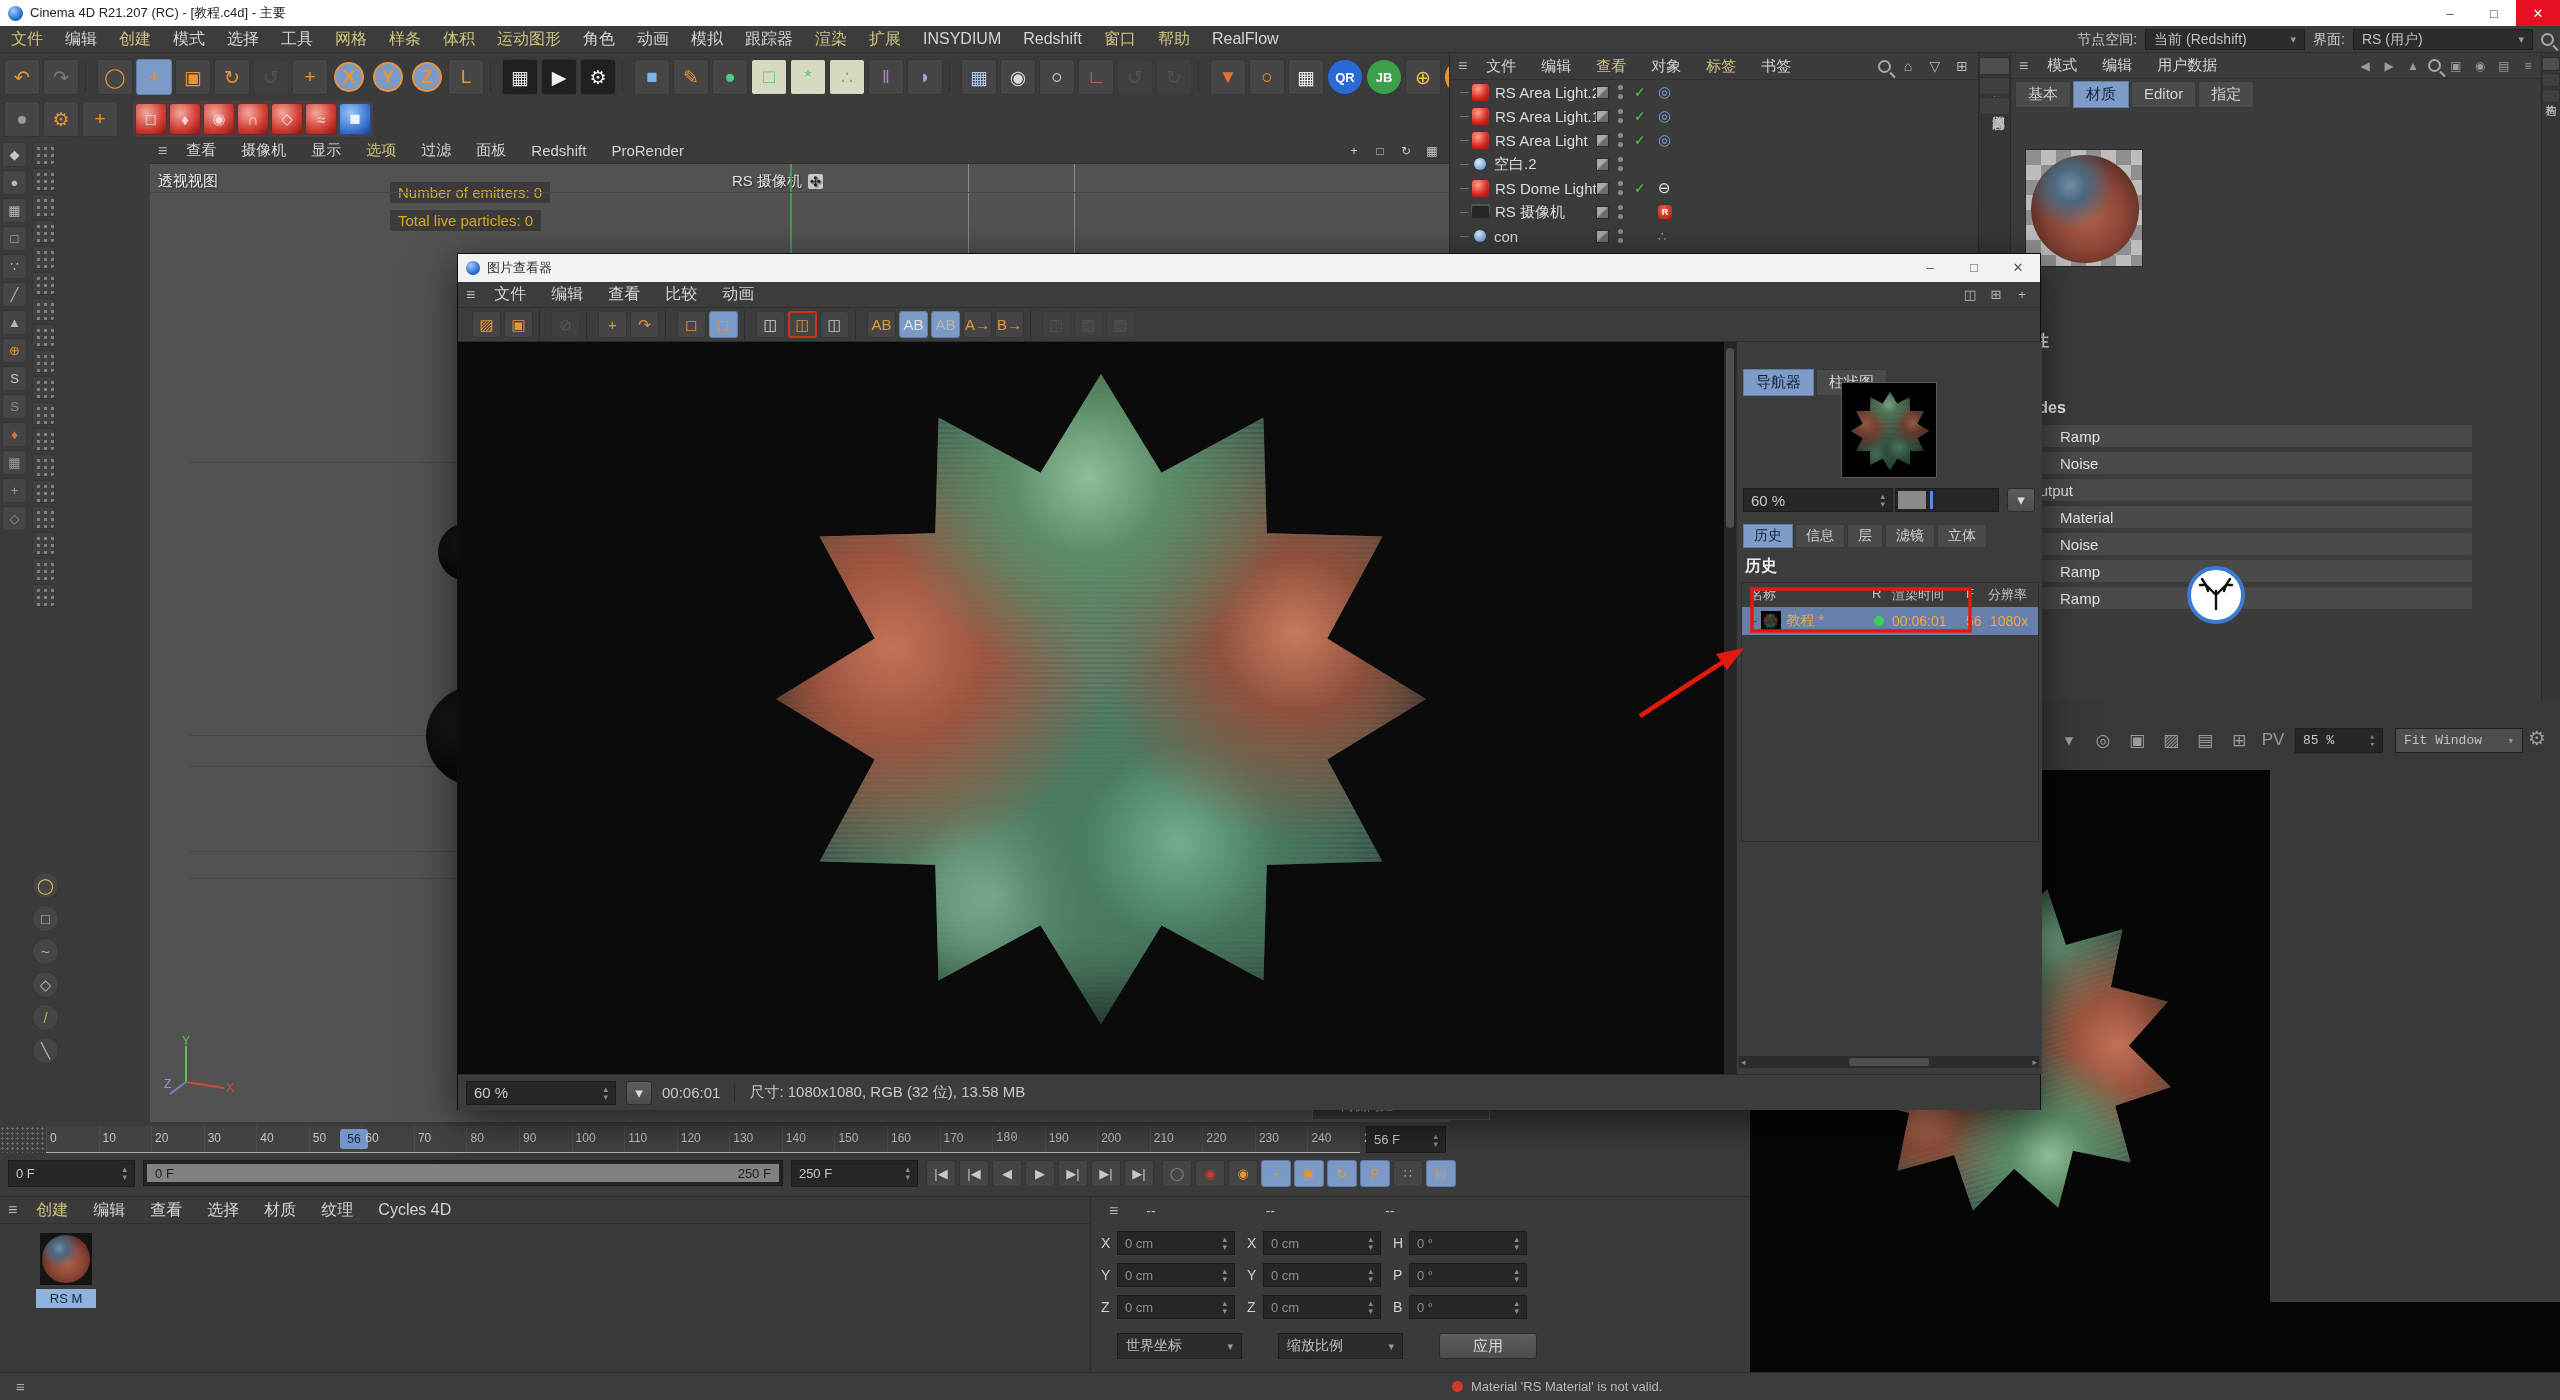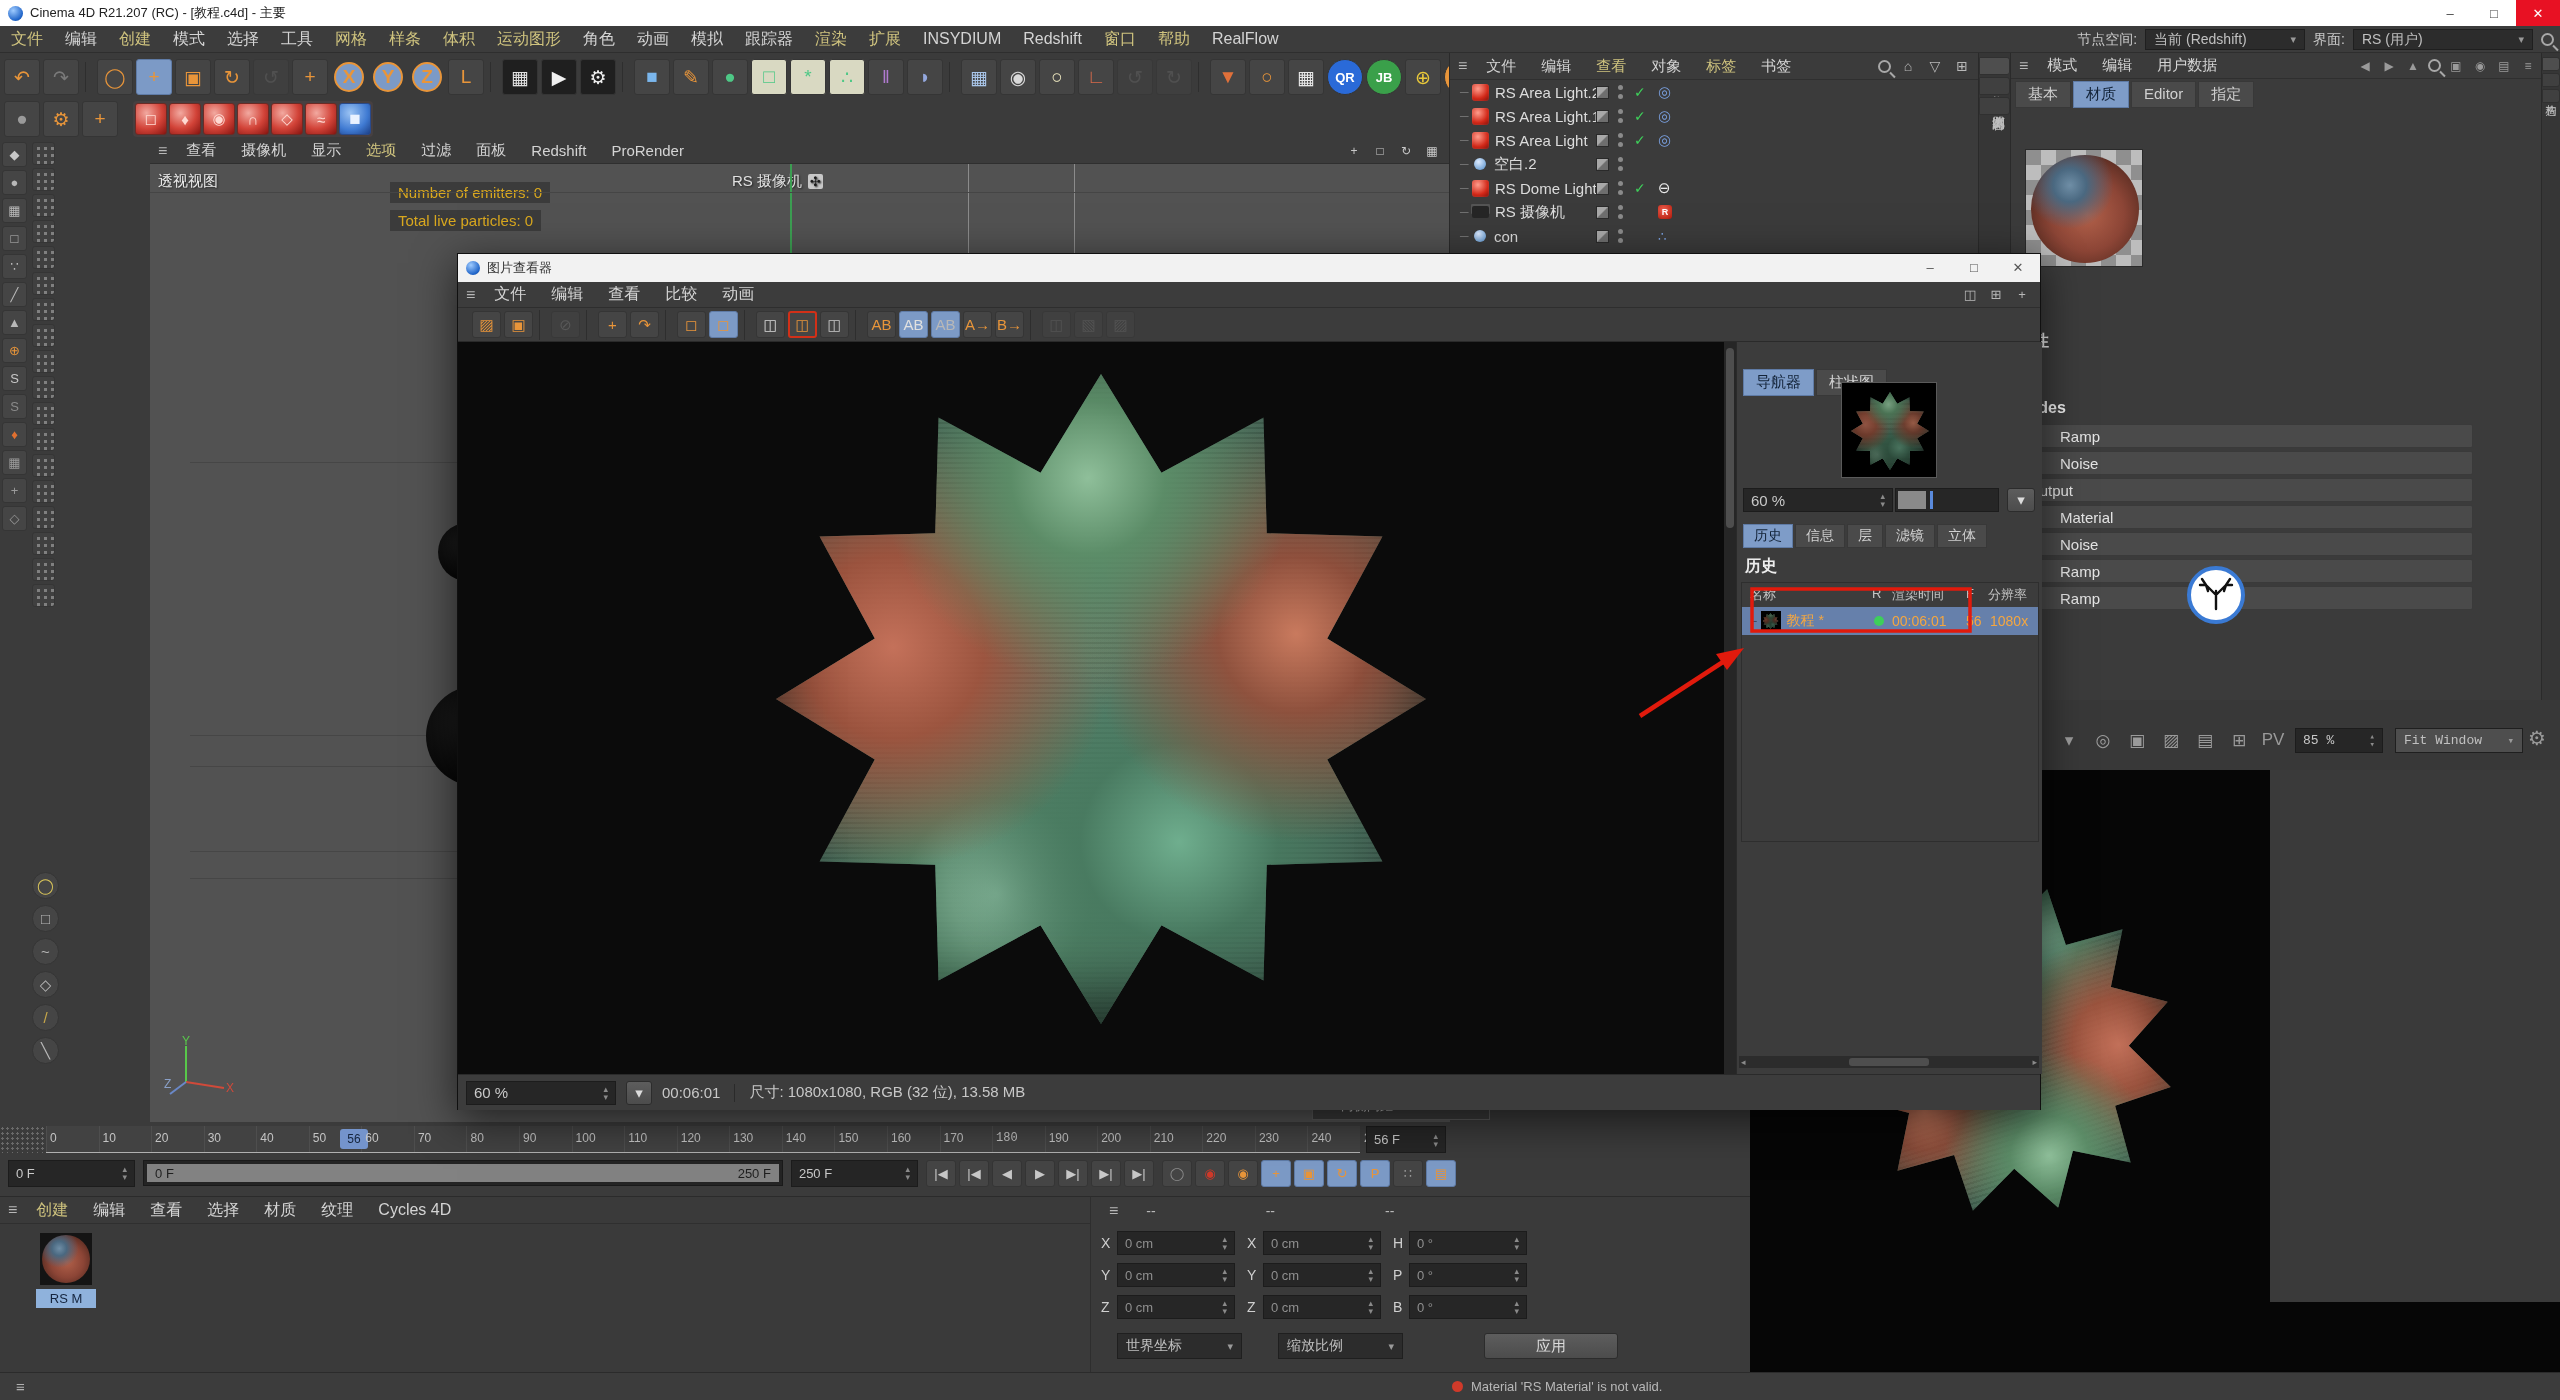--- a/index.html
+++ b/index.html
@@ -209,21 +209,21 @@
   #matthumb .sphereball { position:absolute; left:2px; top:2px; width:48px; height:48px;}
   #matlabel { position:absolute; left:36px; top:92px; width:60px; height:19px; background:#8fb2dc; color:#15253e; font-size:13px; display:flex; align-items:center; justify-content:center;}
   #coords { left:1090px; top:1196px; width:660px; height:176px; background:#3a3a3a; border-top:1px solid #2b2b2b; border-left:1px solid #2e2e2e;}
   #coordmenu { display:flex; align-items:center; height:27px; color:#b8b8b8; font-size:14px; gap:110px; padding-left:10px;}
   .coordcol { position:absolute; top:34px; width:140px;}
   .coordrow { display:flex; align-items:center; margin-bottom:8px;}
   .coordrow .lbl { width:16px; font-size:14px; color:#d0d0d0;}
   .coordrow .field { width:118px; height:24px; color:#8f8f8f;}
   #coordbottom { position:absolute; left:0; top:136px; width:100%; display:flex; gap:36px; padding-left:26px;}
   #coordbottom .dd { width:125px; height:26px;}
-  #coordbottom .btn { width:134px; height:26px;margin-left:45px;}
+  #coordbottom .btn { width:98px; height:26px;}
 
   
   #statusbar { left:0; top:1372px; width:2560px; height:28px; background:#3c3c3c; border-top:1px solid #2b2b2b; display:flex; align-items:center;}
   #statusbar .burger { margin-left:8px; color:#b0b0b0; font-size:15px;}
   #status-msg { position:absolute; left:1452px; display:flex; align-items:center; gap:8px; font-size:13px; color:#b8b8b8;}
   #status-msg .reddot { width:11px; height:11px; border-radius:50%; background:#cf3a2a;}
 
   #clipfield { left:1312px; top:1092px; width:178px; height:28px; border:1px solid #5a5a5a; background:#3a3a3a; color:#c8c8c8; font-size:13px; display:flex; align-items:center; justify-content:center;}
   #annot { left:0; top:0; width:2560px; height:1400px; z-index:40; pointer-events:none;}
   .burger { color:#b8b8b8; font-size:16px; padding:0 8px;}

